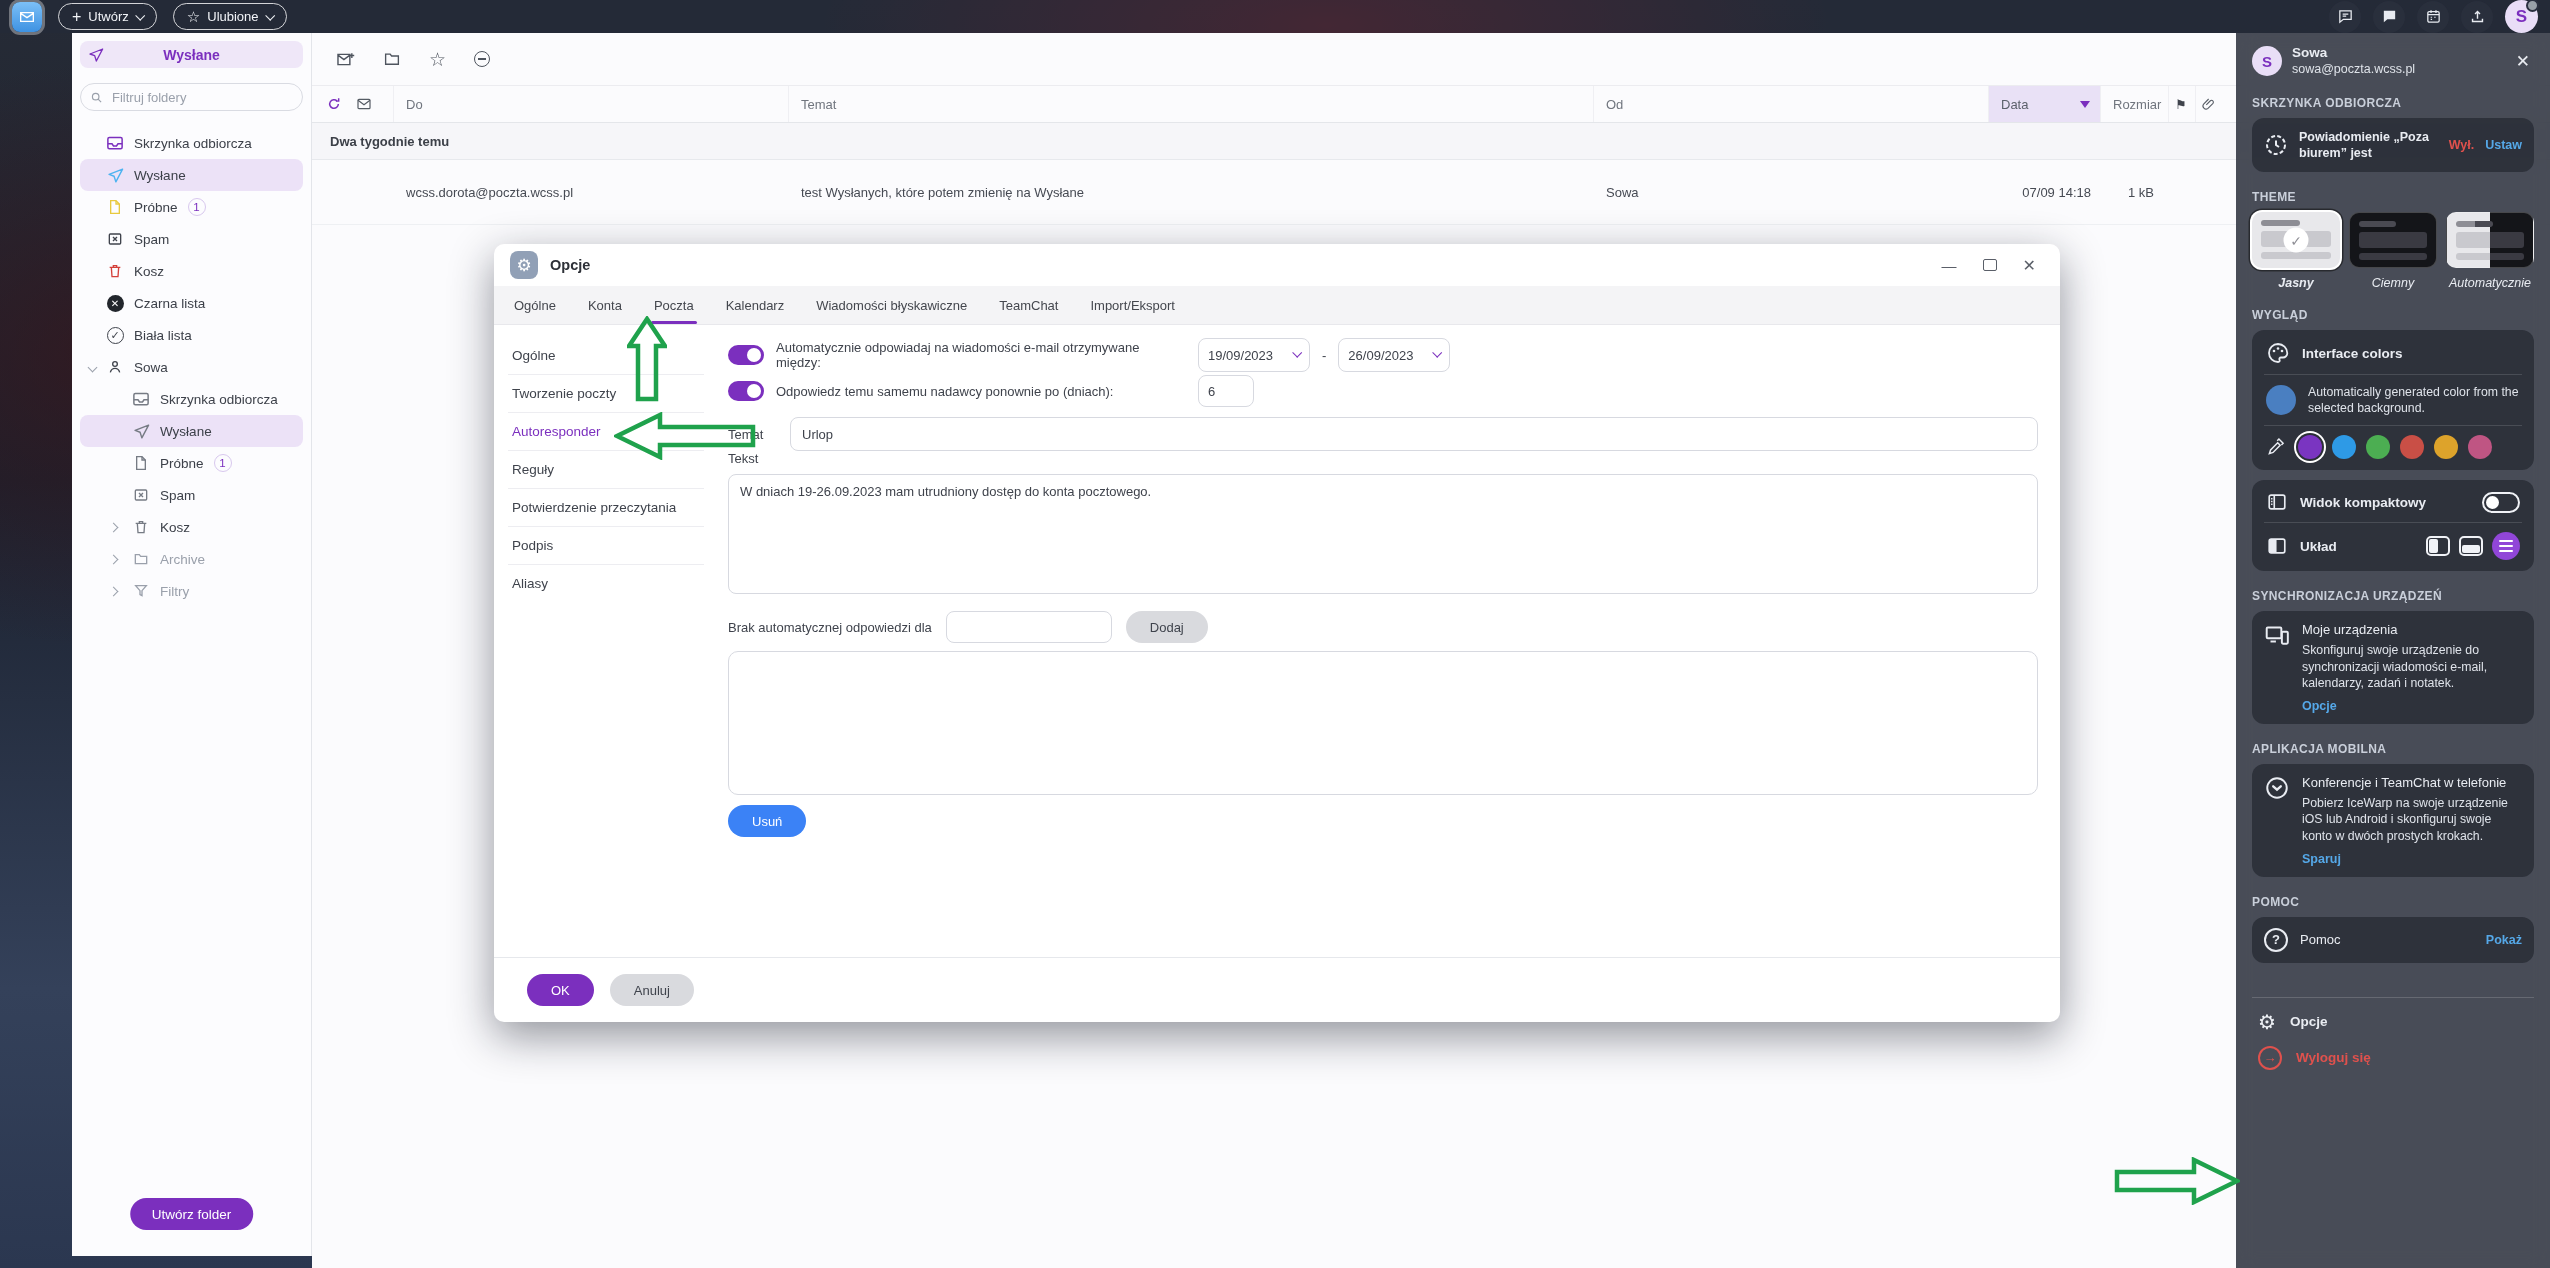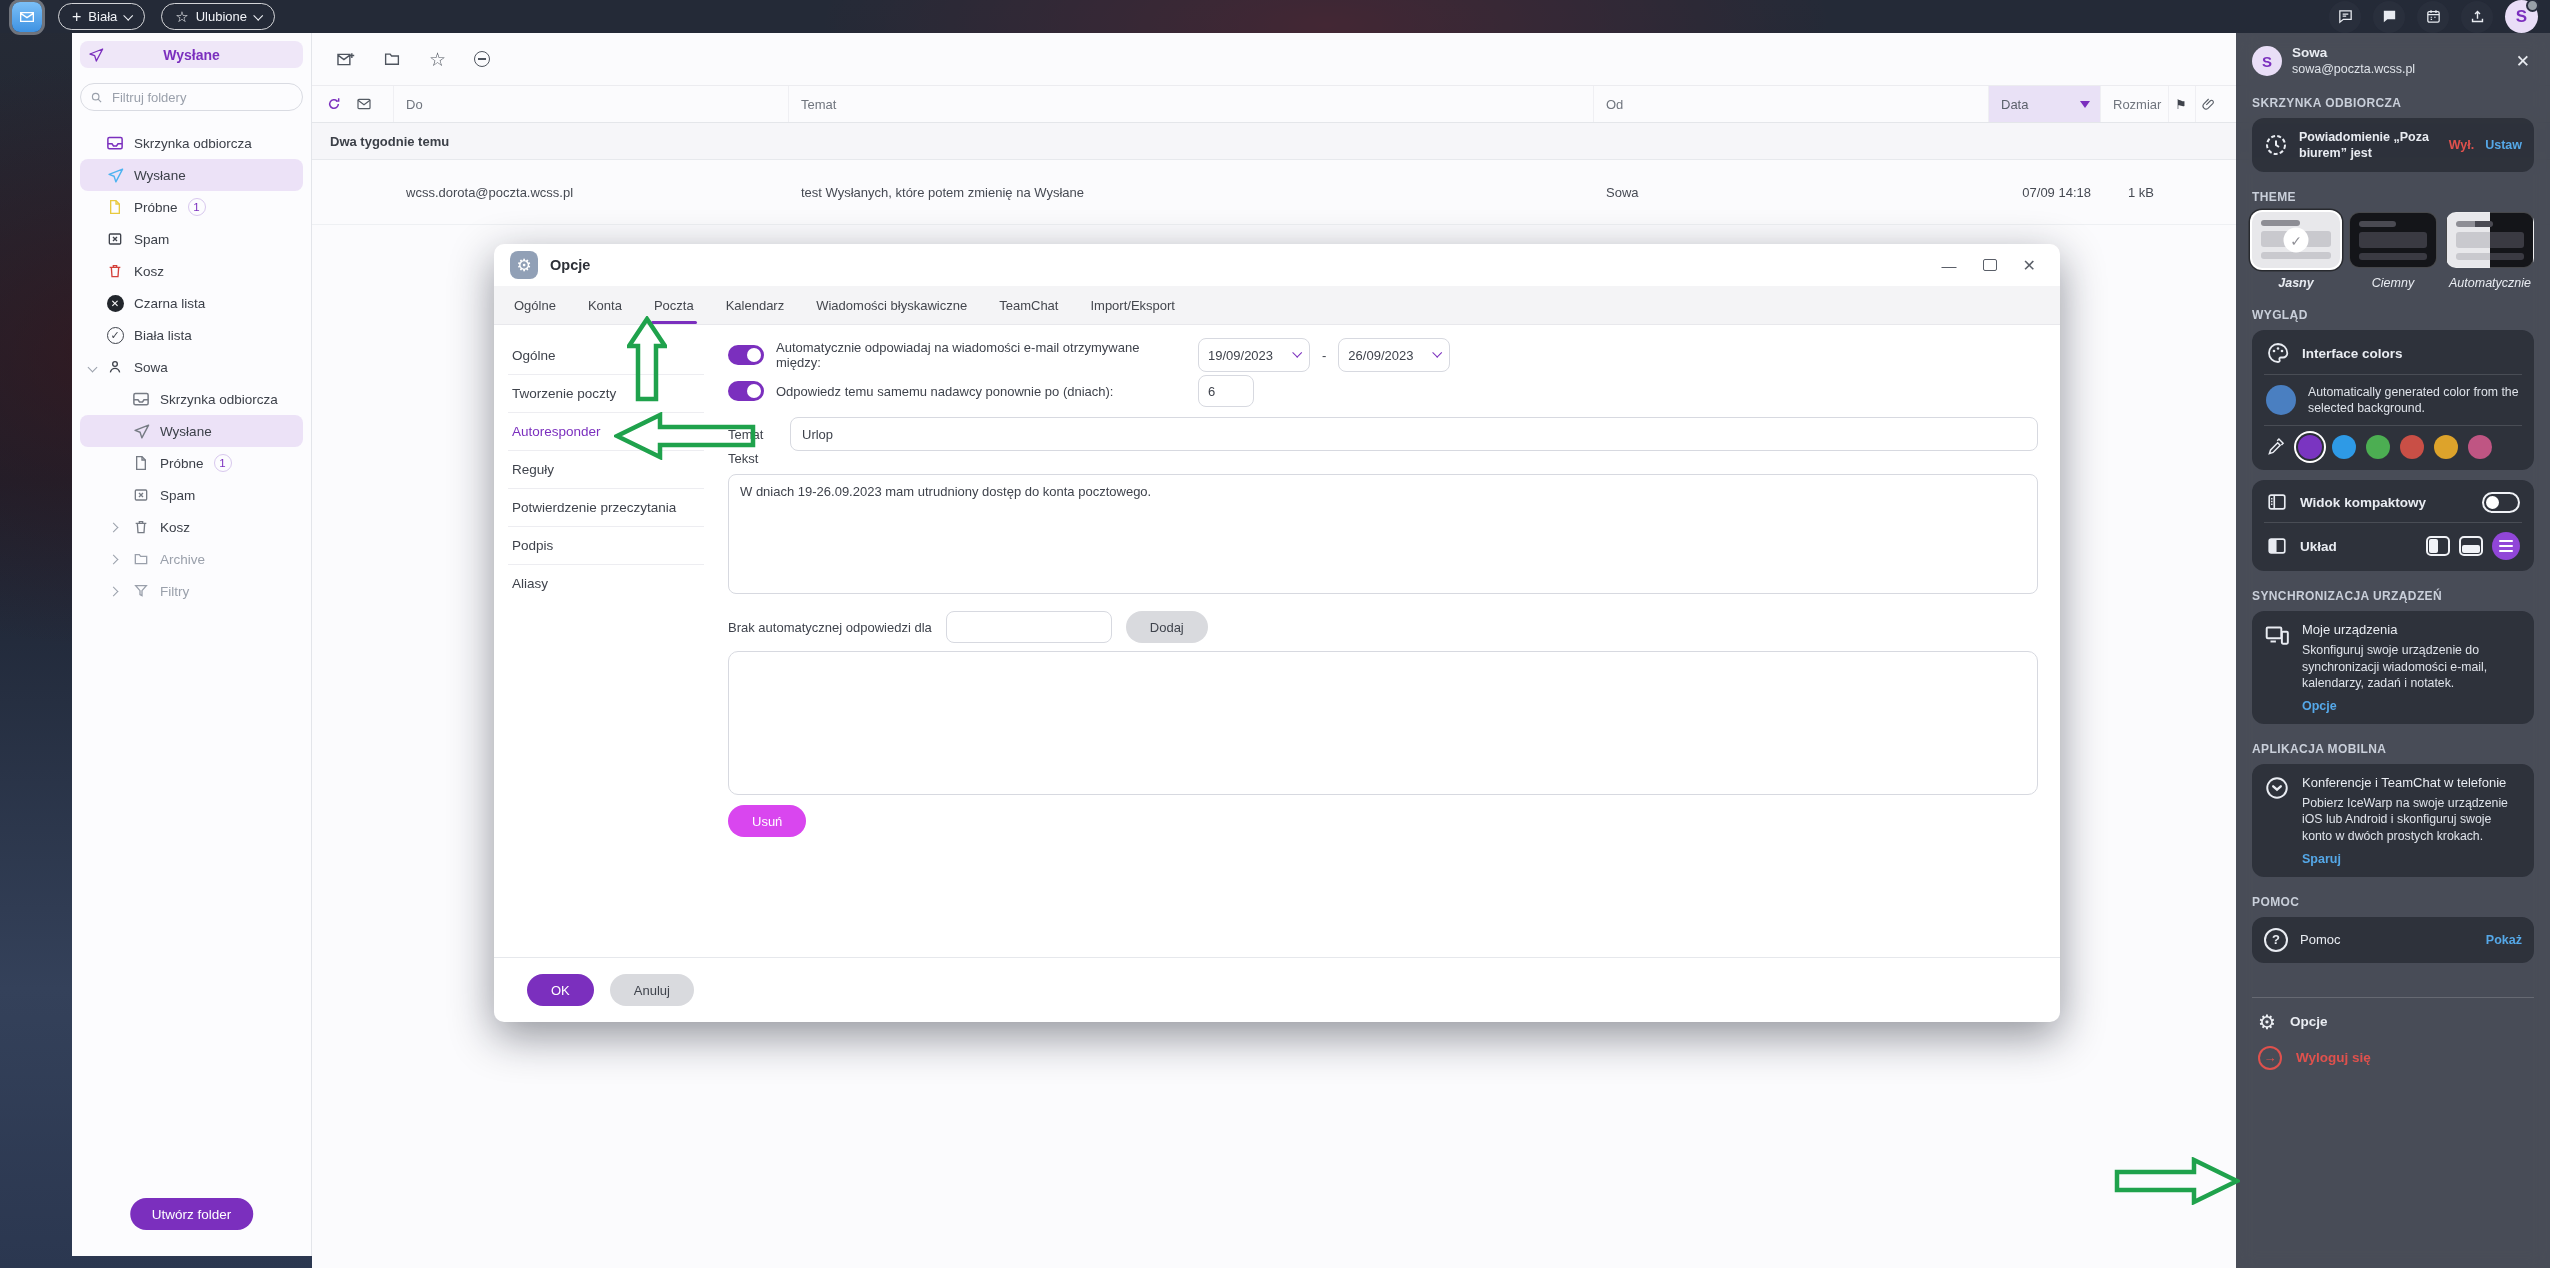--- a/index.html
+++ b/index.html
@@ -140,21 +140,21 @@
   .bigta{width:100%;height:120px;border:1px solid #d7d9e0;border-radius:8px;padding:9px 11px;
         font-size:13px;color:#3f434c;box-sizing:border-box;resize:none;outline:none;
         font-family:"Liberation Sans",sans-serif;}
   .brrow{display:flex;align-items:center;gap:14px;margin-top:14px;}
   .smin{width:166px;height:32px;border:1px solid #d7d9e0;border-radius:8px;box-sizing:border-box;
         padding:0 9px;font-size:13px;font-family:"Liberation Sans",sans-serif;outline:none;color:#3f434c;}
   .btn{height:32px;border-radius:16px;display:inline-flex;align-items:center;padding:0 24px;
         font-size:13px;white-space:nowrap;border:none;}
   .btn.grey{background:#d9dade;color:#3f434c;}
   .btn.purple{background:#7b2fbe;color:#fff;}
-  .btn.red{background:#d946ef;color:#fff;}
+  .btn.red{background:#3b82f6;color:#fff;}
   .emptybox{margin-top:8px;height:142px;border:1px solid #d7d9e0;border-radius:10px;}
   .m-foot{height:64px;border-top:1px solid #e6e8ec;display:flex;align-items:center;gap:16px;
         padding-left:33px;flex:none;}
   
   .panel{position:absolute;right:0;top:33px;width:314px;bottom:0;background:rgba(28,33,45,.80);
          backdrop-filter:blur(10px);z-index:8;color:#e9ecf2;padding:12px 16px;box-sizing:border-box;
          font-size:13px;overflow:hidden;}
   .phead{display:flex;align-items:center;gap:10px;}
   .pavatar{width:30px;height:30px;border-radius:50%;background:#e9def7;color:#7b2fbe;font-weight:bold;
          font-size:15px;display:flex;align-items:center;justify-content:center;flex:none;}
@@ -224,21 +224,21 @@
 
 <div class="topbar">
   <div class="tb-left">
     <div class="appicon">
       <svg width="16" height="16" viewBox="0 0 24 24">
           <path d="M2.5 5.5h19v13h-19z M2.5 6.5 12 13l9.5-6.5" fill="none" stroke="#fff" stroke-width="2"></path>
         </svg>
     </div>
     <div class="pill">
       <span class="plus">+</span>
-      <span>Biała</span>
+      <span>Utwórz</span>
       <span class="chev"></span>
     </div>
     <div class="pill">
       <span class="star">☆</span>
       <span>Ulubione</span>
       <span class="chev"></span>
     </div>
   </div>
   <div class="tb-right">
     <span class="cbtn">

